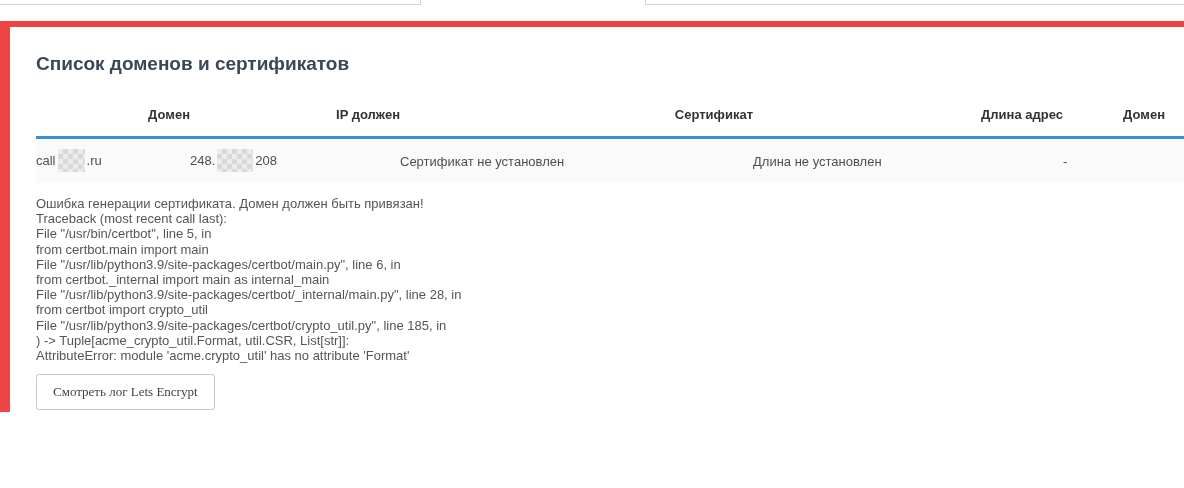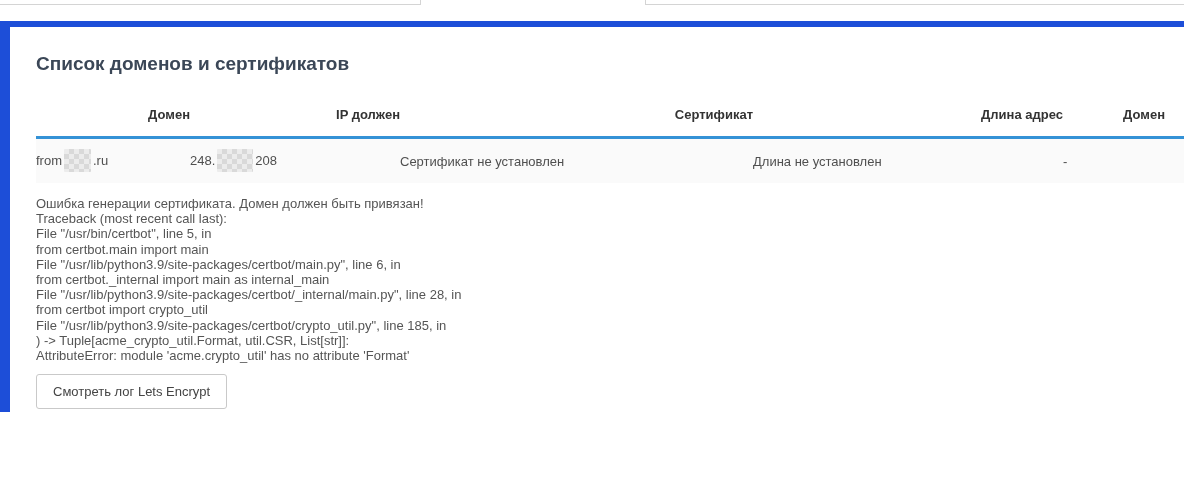--- a/index.html
+++ b/index.html
@@ -3,21 +3,21 @@
 <meta charset="utf-8">
 <style>
   html, body { margin: 0; padding: 0; }
   body {
     font-family: "Liberation Sans", "DejaVu Sans", sans-serif;
     width: 1184px; height: 488px; overflow: hidden;
   }
   .screen {
     position: relative;
     width: 1184px; height: 412px;
-    background: #1d4ed8;
+    background: #ef4444;
     overflow: hidden;
   }
 
   
   .tabbar {
     position: absolute; top: 0; left: 0;
     width: 1184px; height: 21px;
     background: #ffffff;
   }
   .tab {
@@ -88,21 +88,21 @@
   }
 
   
   .log-btn {
     margin-top: 11px;
     display: inline-block;
     background: #ffffff;
     border: 1px solid #c9c9c9;
     border-radius: 3px;
     padding: 9px 16px;
-    font-family: Liberation Sans, sans-serif;
+    font-family: Liberation Serif, serif;
     font-size: 13px; color: #444444;
     cursor: pointer;
   }
 </style>
 </head>
 <body>
 
 <div class="screen">
 
   <div class="tabbar">
@@ -129,21 +129,21 @@
           <th>Домен</th>
           <th>IP должен</th>
           <th>Сертификат</th>
           <th>Длина адрес</th>
           <th>Домен</th>
           <th>Издатель</th>
         </tr>
       </thead>
       <tbody>
         <tr>
-          <td><span>from</span><span class="blur blur-domain"></span><span>.ru</span></td>
+          <td><span>call</span><span class="blur blur-domain"></span><span>.ru</span></td>
           <td><span>248.</span><span class="blur blur-ip"></span><span>208</span></td>
           <td>Сертификат не установлен</td>
           <td>Длина не установлен</td>
           <td>-</td>
           <td></td>
         </tr>
       </tbody>
     </table>
 
     <div class="error-block">

